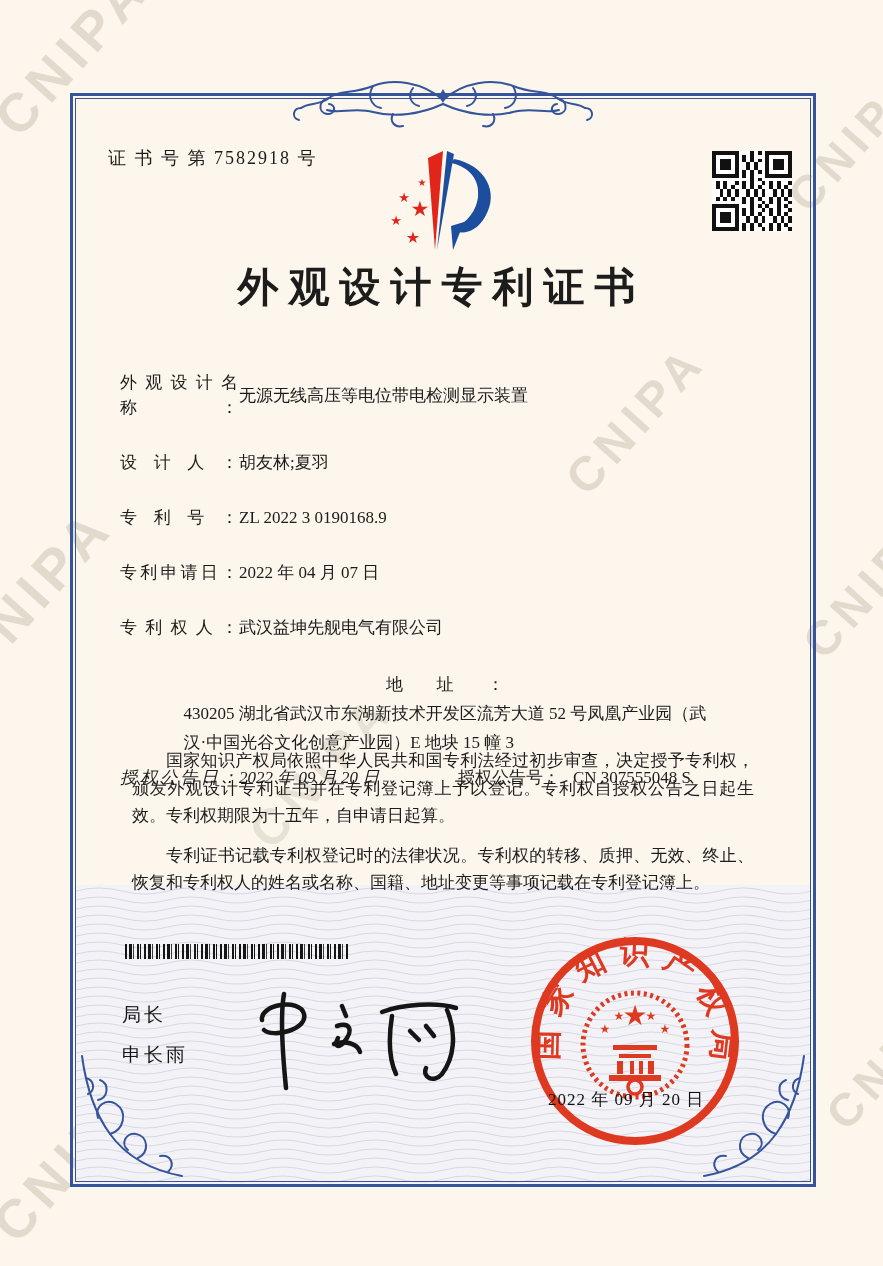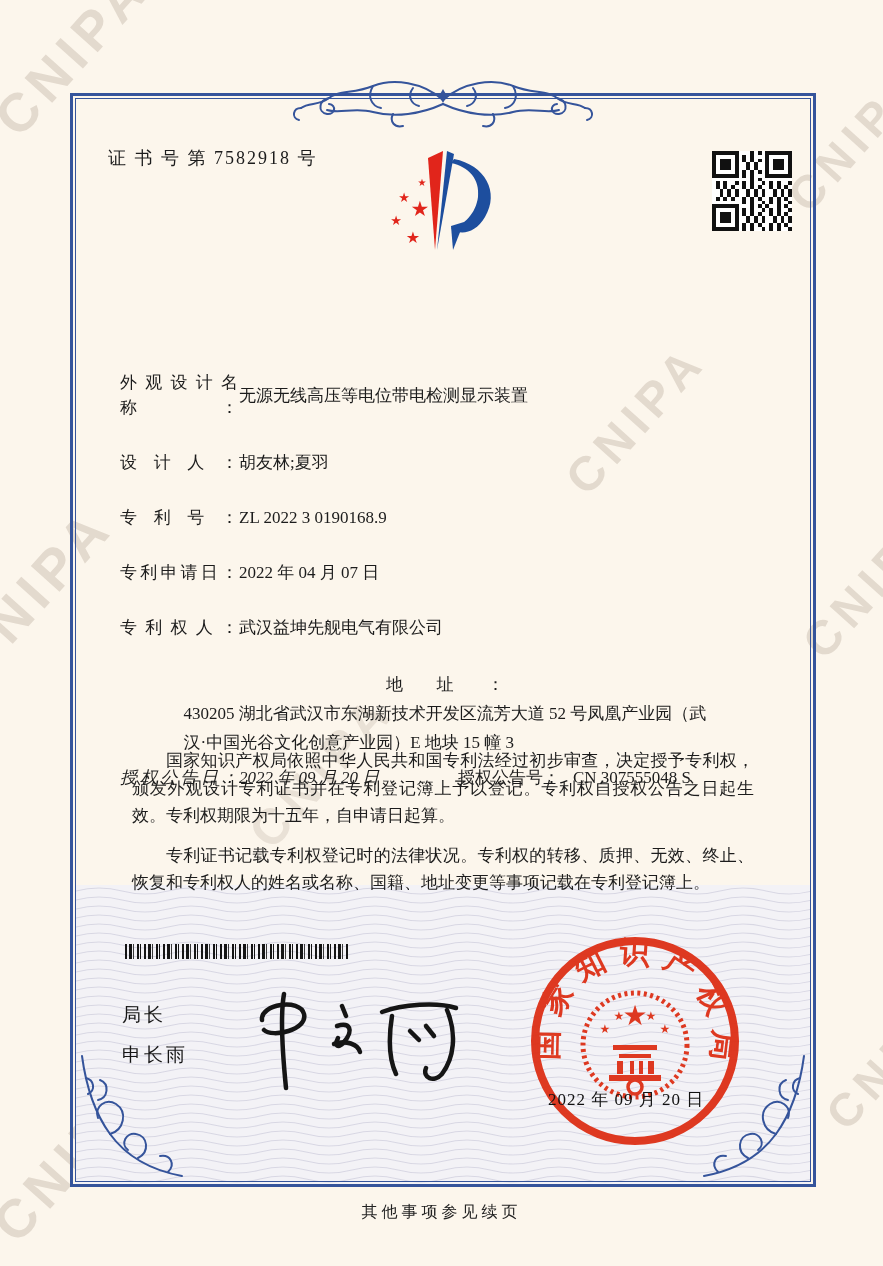--- a/index.html
+++ b/index.html
@@ -301,20 +301,21 @@
         <rect x="19" y="19" width="1" height="1"></rect>
         <rect x="8" y="20" width="1" height="1"></rect>
         <rect x="10" y="20" width="1" height="1"></rect>
         <rect x="13" y="20" width="1" height="1"></rect>
         <rect x="15" y="20" width="1" height="1"></rect>
         <rect x="17" y="20" width="1" height="1"></rect>
         <rect x="20" y="20" width="1" height="1"></rect>
       </g>
   </svg>
 
+  <div class="title">外观设计专利证书</div>
 
   <div class="fields">
     <div class="frow">
       <span class="flabel">外观设计名称：</span>
       <span class="fvalue">无源无线高压等电位带电检测显示装置</span>
     </div>
     <div class="frow">
       <span class="flabel">设计人：</span>
       <span class="fvalue">胡友林;夏羽</span>
     </div>
@@ -395,15 +396,14 @@
       <rect x="90" y="128" width="6" height="13"></rect>
       <rect x="103" y="128" width="4" height="13"></rect>
       <rect x="112" y="128" width="4" height="13"></rect>
       <rect x="121" y="128" width="6" height="13"></rect>
       <rect x="82" y="142" width="52" height="6"></rect>
       <circle cx="108" cy="154" r="7" fill="none" stroke="#dd2e14" stroke-width="3.5"></circle>
     </g>
   </svg>
   <div class="seal-date">2022 年 09 月 20 日</div>
 
-  <div class="footer-note">其他事项参见续页</div>
 
 </div>
 
 </body></html>

